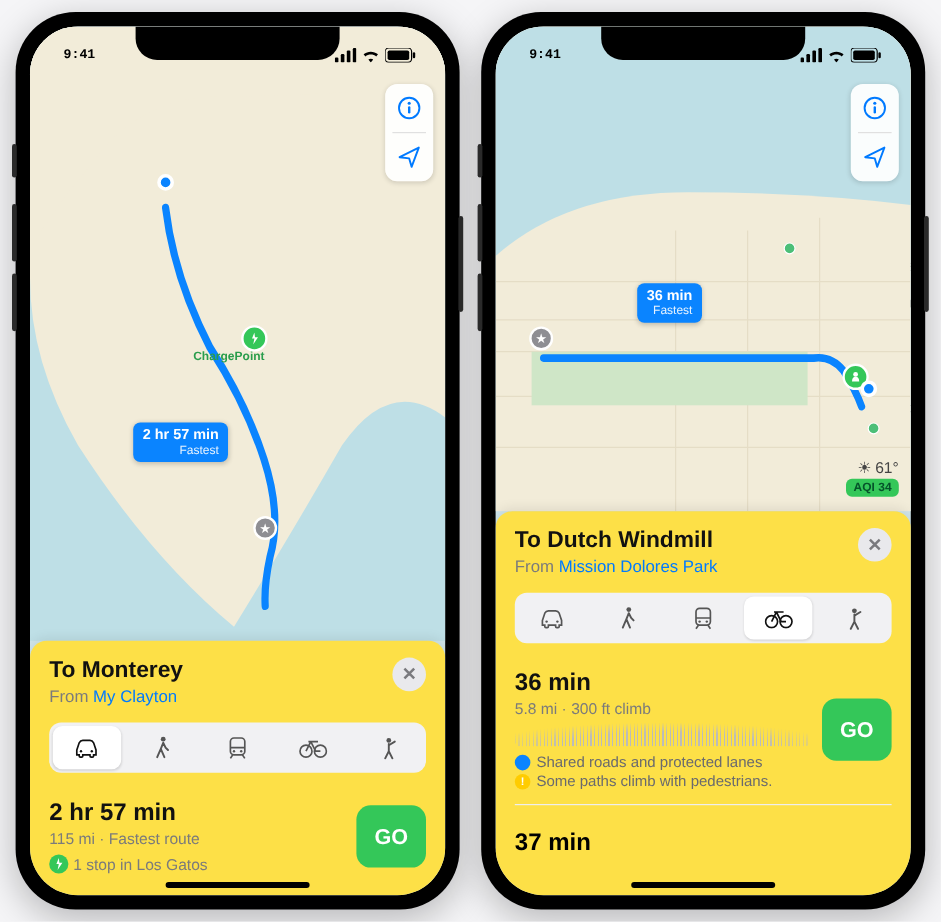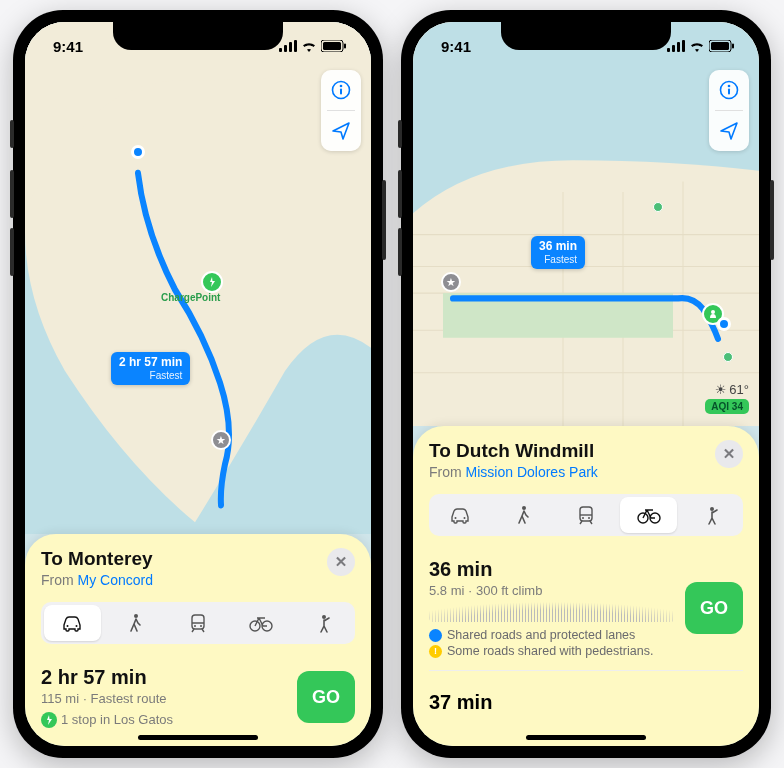--- a/index.html
+++ b/index.html
@@ -47,23 +47,24 @@
     z-index: 50;
   }
   .status-bar {
     position: absolute;
     top: 0; left: 0; right: 0;
     height: 40px;
     display: flex;
     justify-content: space-between;
     align-items: center;
     padding: 8px 24px 0 28px;
-    font-size: 15px;
+    font-size: 11px;
     font-weight: 600;
     z-index: 40;
+    font-family: Liberation Mono, monospace;
   }
   .status-right { display: flex; align-items: center; gap: 4px; }
   .signal-icon, .wifi-icon, .battery-icon { display: inline-flex; }
   .map-area {
     flex: 1;
     position: relative;
     background: linear-gradient(180deg,#f6f1e4 0%, #f6f1e4 40%, #bedfe6 100%);
     overflow: hidden;
   }
   
@@ -143,28 +144,27 @@
   }
   .charge-label {
     position: absolute;
     font-size: 10px;
     color: #2a9d4c;
     font-weight: 600;
     z-index: 18;
   }
   
   .sheet {
-    background: #fef9c3;
+    background: #fde047;
     border-top-left-radius: 14px;
     border-top-right-radius: 14px;
     padding: 14px 16px 8px;
     box-shadow: 0 -2px 10px rgba(0,0,0,.08);
     z-index: 60;
     position: relative;
-    border-radius: 31px;
   }
   .sheet-header {
     display: flex; justify-content: space-between; align-items: flex-start;
   }
   .dest-title { font-size: 19px; font-weight: 700; color: #111; }
   .from-line { font-size: 14px; color: #7b7b7b; margin-top: 2px; }
   .from-line .link { color: #007aff; }
   .close-btn {
     width: 28px; height: 28px; border-radius: 50%;
     background: #e9e9ec; color: #7a7a7e;
@@ -195,21 +195,21 @@
   .route-block {
     display: flex;
     align-items: center;
     justify-content: space-between;
     padding: 18px 0 10px;
   }
   .route-info .time { font-size: 20px; font-weight: 700; color: #111; }
   .route-info .sub { font-size: 13px; color: #7b7b7b; margin-top: 2px; }
   .route-info .note {
     font-size: 13px; color: #7b7b7b; margin-top: 6px;
-    display: flex; gap: 4px;
+    display: flex; align-items: center; gap: 4px;
   }
   .ev-badge {
     display: inline-flex; width: 16px; height: 16px; border-radius: 50%;
     background: #34c759; color: #fff; font-size: 10px;
     align-items: center; justify-content: center;
   }
   .go-btn {
     background: #34c759; color: #fff;
     font-size: 18px; font-weight: 700;
     width: 58px; height: 52px;
@@ -362,21 +362,21 @@
         <div style="font-weight:600">2 hr 57 min</div>
         <div class="sub">Fastest</div>
       </div>
     </div>
 
     <div class="sheet">
       <div class="sheet-header">
         <div>
           <div class="dest-title">To Monterey</div>
           <div class="from-line">
-            <span>From </span><span class="link">My Concord</span>
+            <span>From </span><span class="link">My Clayton</span>
           </div>
         </div>
         <div class="close-btn">
           <span>✕</span>
         </div>
       </div>
 
       <div class="mode-row">
         <div class="mode-btn active">
           <svg width="24" height="20" viewBox="0 0 24 20">
@@ -607,21 +607,21 @@
         <div class="route-info" style="flex:1;padding-right:10px">
           <div class="time">36 min</div>
           <div class="sub">5.8 mi · 300 ft climb</div>
           <div class="elev"></div>
           <div class="info-line">
             <span class="dot-blue"></span>
             <span>Shared roads and protected lanes</span>
           </div>
           <div class="info-line">
             <span class="dot-yellow">!</span>
-            <span>Some roads shared with pedestrians.</span>
+            <span>Some paths climb with pedestrians.</span>
           </div>
         </div>
         <div class="go-btn">GO</div>
       </div>
 
       <div class="second-route">
         <div class="time" style="font-size:20px;font-weight:700">37 min</div>
       </div>
     </div>
 

